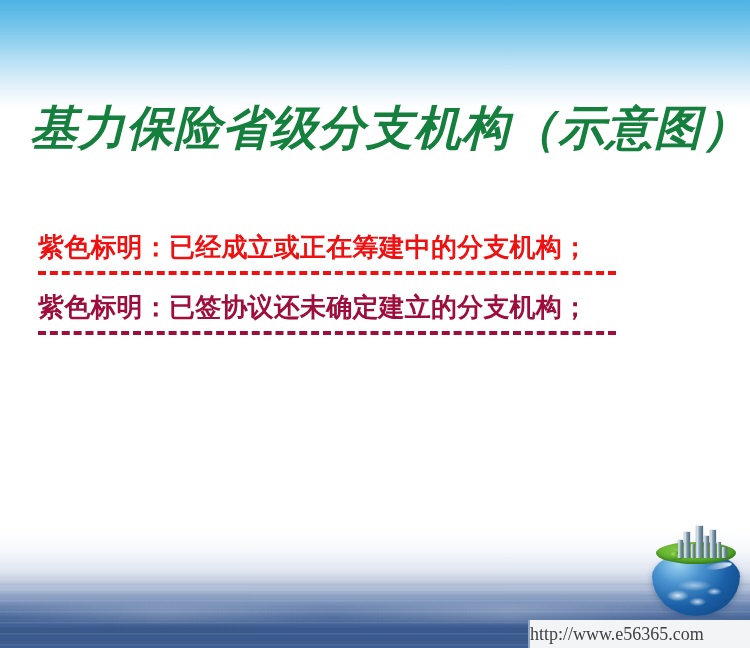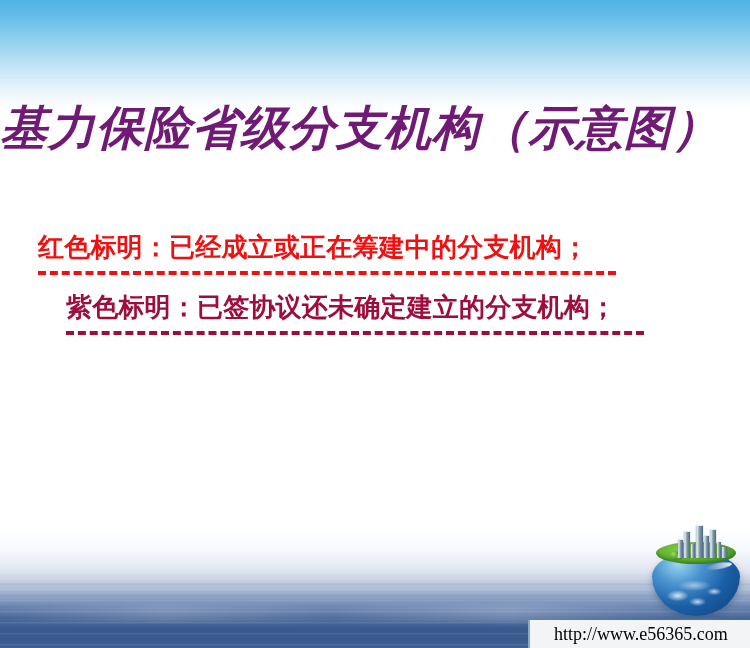--- a/index.html
+++ b/index.html
@@ -62,28 +62,28 @@
        rgba(255,255,255,0.05) 44%,
        rgba(255,255,255,0.22) 68%,
        rgba(255,255,255,0.04) 88%,
        rgba(255,255,255,0) 100%);
     filter:blur(2px);
   }
 
   
   #title {
     position:absolute; left:0; top:98px; width:750px;
-    text-align:left;
+    text-align:right;
     font-family:"Liberation Serif","DejaVu Serif",serif;
     font-weight:bold;
     font-style:italic;
     font-size:47px;
     line-height:1.3;
     letter-spacing:1px;
-    color:#701a75;
+    color:#15803d;
     white-space:nowrap;
   }
 
   
   #legend {
     position:absolute; left:38px; top:232px; width:660px;
   }
   .legend-row { position:relative; }
   .legend-text {
     font-family:"Liberation Sans","DejaVu Sans",sans-serif;
@@ -103,21 +103,21 @@
     margin-top:9px;
     height:0;
     border-top-style:dashed;
   }
   .dash-red    { width:578px; border-top:4px dashed #ef1111;  }
   .dash-purple { width:578px; border-top:4px dashed #9e0e3c;  }
   .dash-black  { width:588px; border-top:5px dashed #141414;
                  transform:rotate(-0.55deg); transform-origin:left center; }
 
   .row-red    { margin-bottom:17px; }
-  .row-purple { margin-bottom:17px;margin-left:28px; }
+  .row-purple { margin-bottom:17px; }
 
   
   #logo {
     position:absolute; left:648px; top:522px; width:96px; height:100px;
   }
   .globe {
     position:absolute; left:4px; top:30px; width:88px; height:64px;
     border-radius:50% 50% 50% 50% / 38% 38% 62% 62%;
     background:
       radial-gradient(ellipse at 30% 18%, #9fd6f2 0%, #4a93cf 28%, #1a5fa6 58%, #0c3f78 100%);
@@ -167,43 +167,43 @@
   
   #watermark {
     position:absolute; left:528px; top:620px; width:222px; height:28px;
     background:#f2f4f6;
     border-left:2px solid #8fa8bf;
     display:flex; align-items:center;
   }
   #watermark .wm-text {
     font-family:"Liberation Serif","DejaVu Serif",serif;
     font-size:18px;
-    color:#000000;
-    padding-left:24px;
+    color:#404040;
+    padding-left:0;
     white-space:nowrap;
     text-align:center;
   }
 </style>
 </head>
 <body>
 
 <div id="slide">
 
   <div class="sky"></div>
   <div class="sea">
     <div class="sea-ripples"></div>
     <div class="sea-glint"></div>
   </div>
 
   <div id="title">基力保险省级分支机构（示意图）</div>
 
   <div id="legend">
 
     <div class="legend-row row-red">
-      <div class="legend-text">红色标明：已经成立或正在筹建中的分支机构；</div>
+      <div class="legend-text">紫色标明：已经成立或正在筹建中的分支机构；</div>
       <div class="dash dash-red"></div>
     </div>
 
     <div class="legend-row row-purple">
       <div class="legend-text">紫色标明：已签协议还未确定建立的分支机构；</div>
       <div class="dash dash-purple"></div>
     </div>
 
 
   </div>

